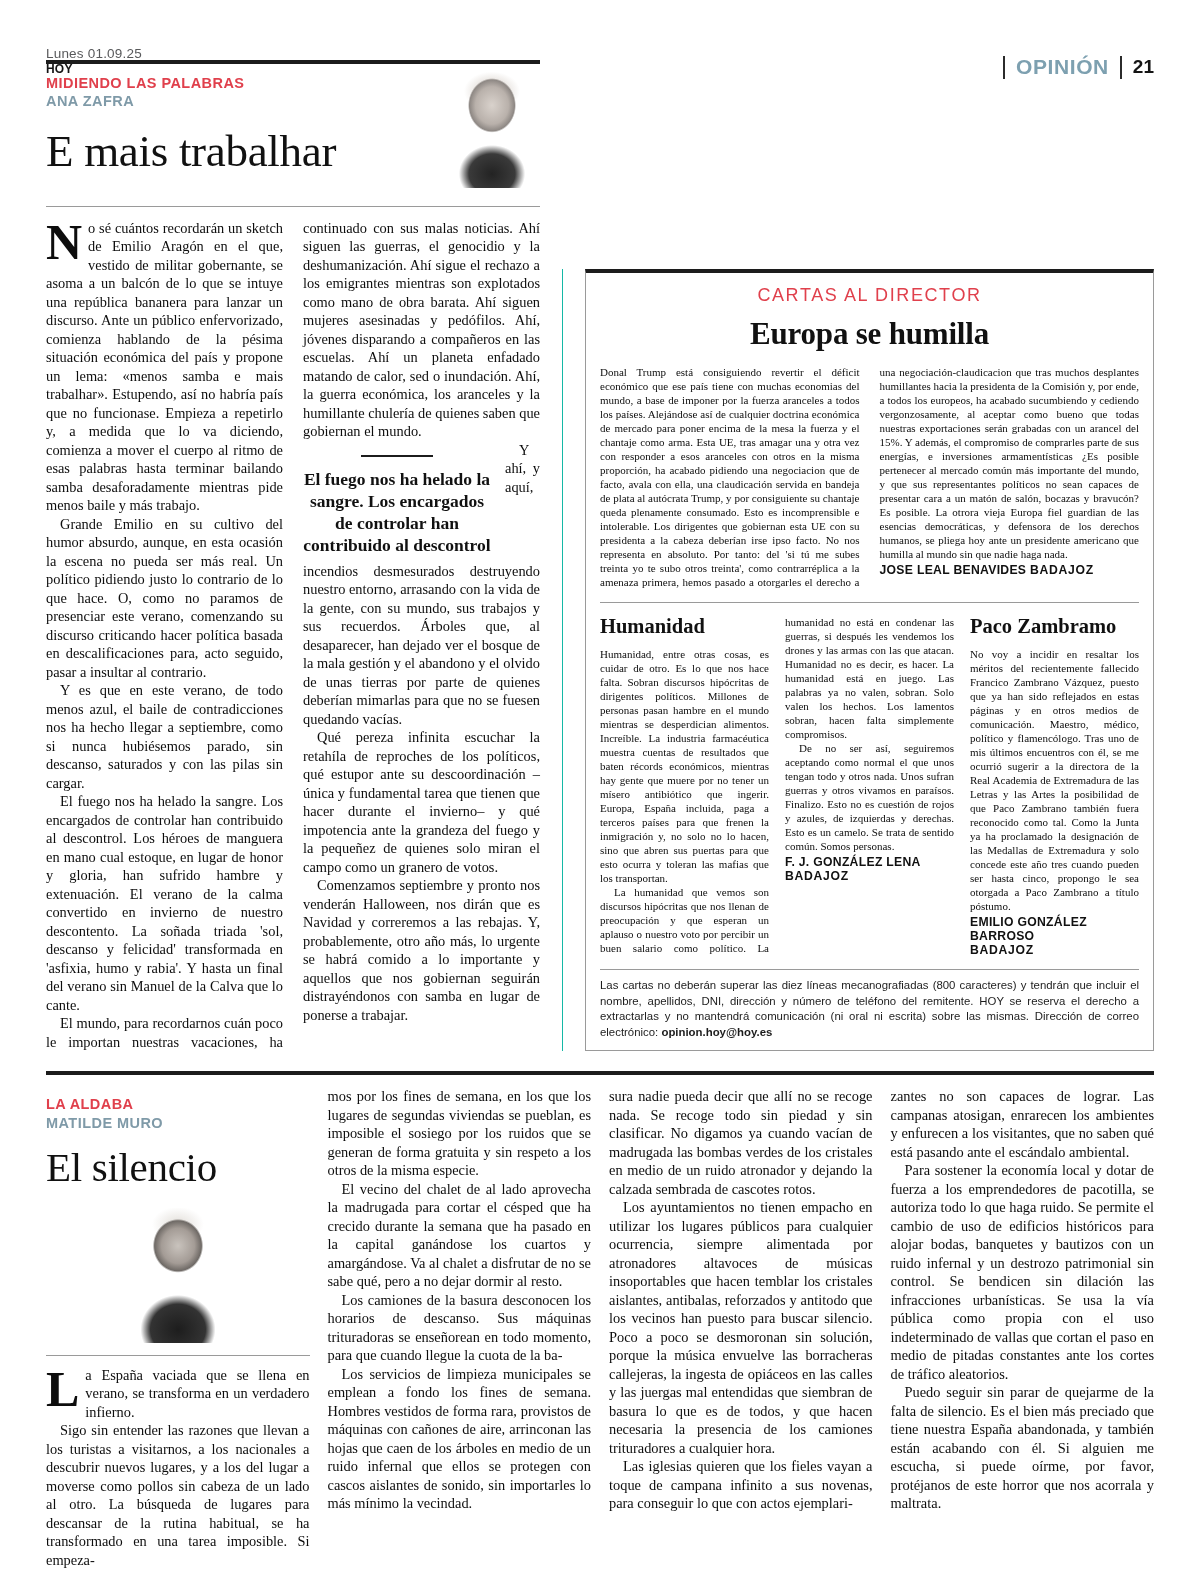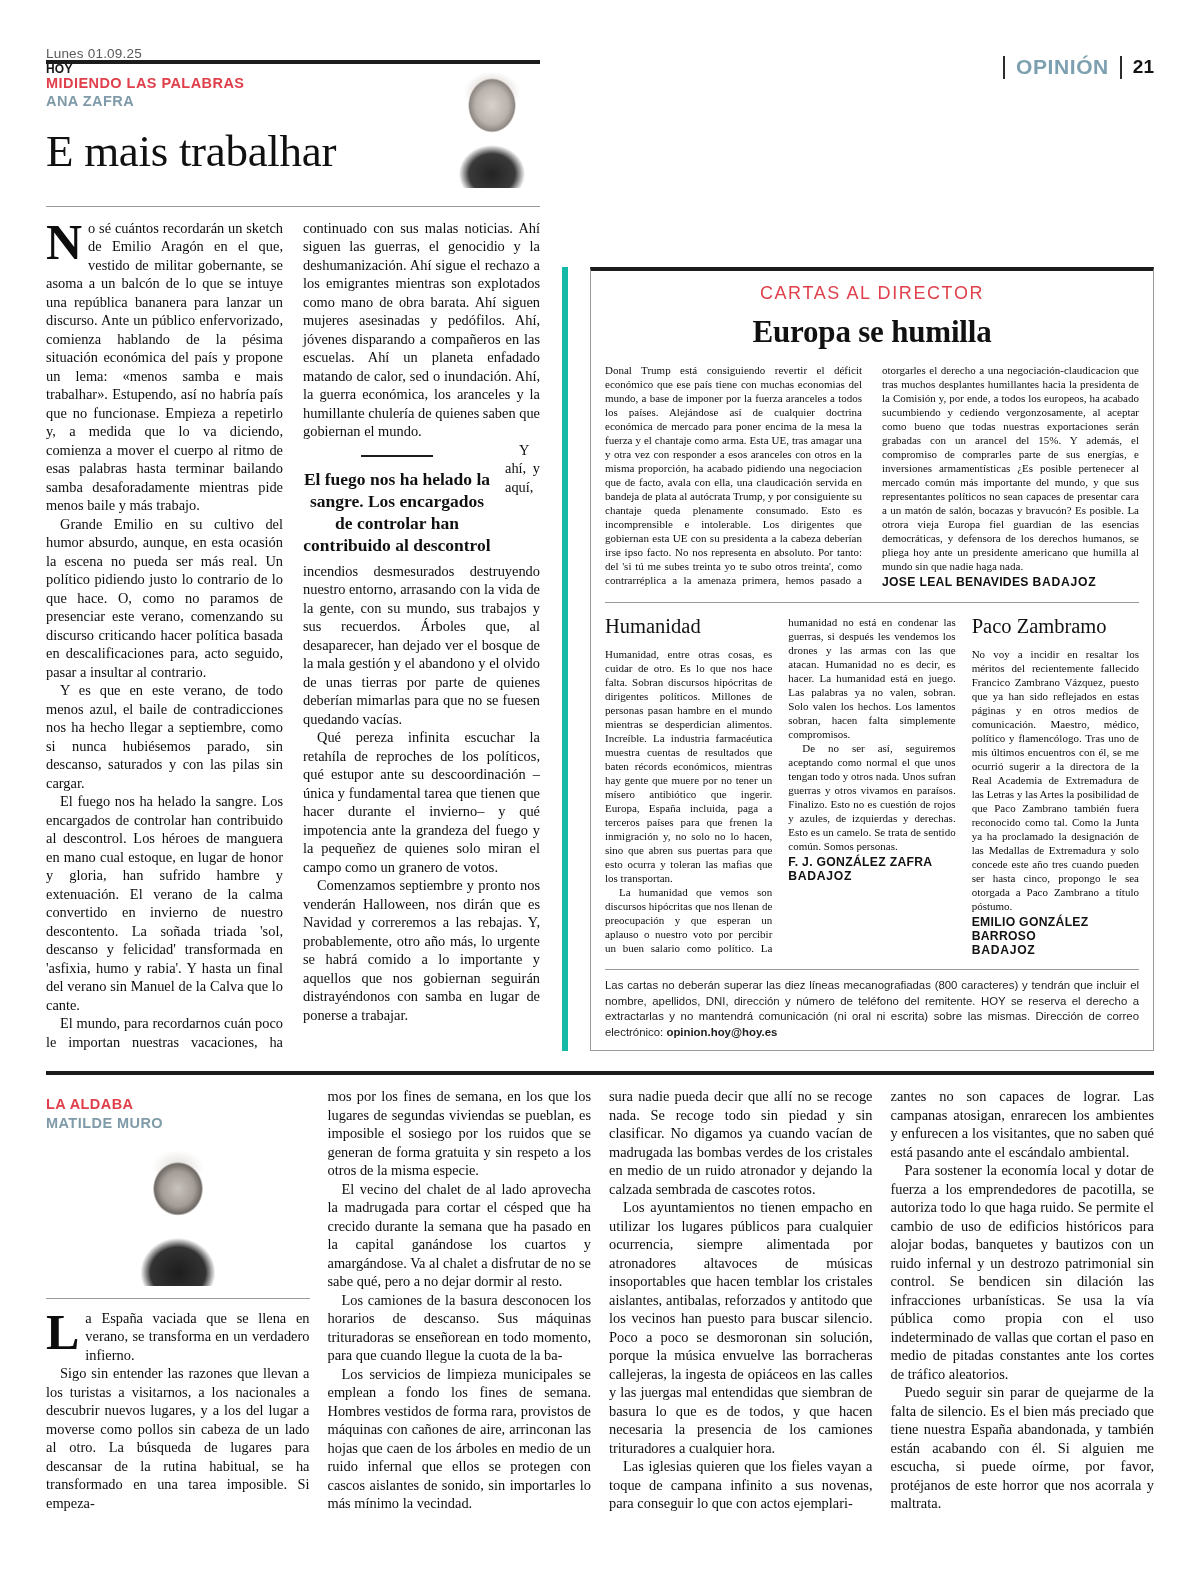--- a/index.html
+++ b/index.html
@@ -42,21 +42,21 @@
   }
 
   
   .rule-thick { height: 4px; background: #1c1c1c; }
   .rule-thin  { height: 1px; background: #9a9a9a; }
 
   
   .upper { display: flex; gap: 0; margin-top: 14px; height: 975px; align-items: flex-end; }
 
   .col-left { width: 516px; padding-right: 22px; }
-  .col-right { width: 592px; border-left: 6px solid #14b8a6; padding-left: 22px; }
+  .col-right { width: 592px; border-left: 1px solid #14b8a6; padding-left: 22px; }
 
   
   .kicker {
     font-family: "Liberation Sans", sans-serif;
     font-size: 14.5px; font-weight: bold; color: #e0404c;
     letter-spacing: .45px; line-height: 1.3;
   }
   .byline {
     font-family: "Liberation Sans", sans-serif;
     font-size: 14.5px; font-weight: bold; color: #7f9aa8;
@@ -122,21 +122,21 @@
     font-family: "Liberation Sans", sans-serif;
     text-align: center; color: #e0404c; font-size: 18px;
     letter-spacing: 1.6px; margin-bottom: 10px;
   }
   .cartas-title {
     font-family: "Liberation Serif", serif; font-weight: bold;
     text-align: center; font-size: 31px; color: #111; margin-bottom: 13px;
     letter-spacing: -.2px;
   }
   .letter-title {
-    font-family: "Liberation Serif", serif; font-weight: normal;
+    font-family: "Liberation Serif", serif; font-weight: bold;
     font-size: 20.5px; color: #111; margin: 0 0 9px 0;
   }
   .signature {
     font-family: "Liberation Sans", sans-serif; font-weight: bold;
     font-size: 12.2px; color: #111; letter-spacing: .3px; margin-top: 2px;
   }
   .signature .city { font-weight: bold; letter-spacing: .7px; }
 
   .letters-2 { column-count: 2; column-gap: 20px; }
   .letters-3 { column-count: 3; column-gap: 16px; }
@@ -230,21 +230,21 @@
         </div>
 
         <div class="letters-divider"></div>
 
         <div class="letters-3">
           <div class="letter-title">Humanidad</div>
           <p class="lt first">Humanidad, entre otras cosas, es cuidar de otro. Es lo que nos hace falta. Sobran discursos hipócritas de dirigentes políticos. Millones de personas pasan hambre en el mundo mientras se desperdician alimentos. Increíble. La industria farmacéutica muestra cuentas de resultados que baten récords económicos, mientras hay gente que muere por no tener un mísero antibiótico que ingerir. Europa, España incluida, paga a terceros países para que frenen la inmigración y, no solo no lo hacen, sino que abren sus puertas para que esto ocurra y toleran las mafias que los transportan.</p>
           <p class="lt">La humanidad que vemos son discursos hipócritas que nos llenan de preocupación y que esperan un aplauso o nuestro voto por percibir un buen salario como político. La humanidad no está en condenar las guerras, si después les vendemos los drones y las armas con las que atacan. Humanidad no es decir, es hacer. La humanidad está en juego. Las palabras ya no valen, sobran. Solo valen los hechos. Los lamentos sobran, hacen falta simplemente compromisos.</p>
           <p class="lt">De no ser así, seguiremos aceptando como normal el que unos tengan todo y otros nada. Unos sufran guerras y otros vivamos en paraísos. Finalizo. Esto no es cuestión de rojos y azules, de izquierdas y derechas. Esto es un camelo. Se trata de sentido común. Somos personas.</p>
           <div class="signature">
-            <span>F. J. GONZÁLEZ ZAFRA</span>
+            <span>F. J. GONZÁLEZ LENA</span>
             <span class="city"> BADAJOZ</span>
           </div>
           <div style="break-before: column;"></div>
           <div class="letter-title">Paco Zambramo</div>
           <p class="lt first">No voy a incidir en resaltar los méritos del recientemente fallecido Francico Zambrano Vázquez, puesto que ya han sido reflejados en estas páginas y en otros medios de comunicación. Maestro, médico, político y flamencólogo. Tras uno de mis últimos encuentros con él, se me ocurrió sugerir a la directora de la Real Academia de Extremadura de las Letras y las Artes la posibilidad de que Paco Zambrano también fuera reconocido como tal. Como la Junta ya ha proclamado la designación de las Medallas de Extremadura y solo concede este año tres cuando pueden ser hasta cinco, propongo le sea otorgada a Paco Zambrano a título póstumo.</p>
           <div class="signature">
             <span>EMILIO GONZÁLEZ BARROSO</span><br>
             <span class="city"> BADAJOZ</span>
           </div>
         </div>
@@ -257,20 +257,21 @@
   </div>
 
   <div class="lower">
     <div class="rule-thick"></div>
 
     <div class="lower-grid">
 
       <div class="lower-c1">
         <div class="kicker" style="margin-top:8px">LA ALDABA</div>
         <div class="byline">MATILDE MURO</div>
+        <h1 class="headline" style="font-size:41px;margin-top:12px">El silencio</h1>
         <div style="display:flex;justify-content:center;margin-top:14px">
           <div class="portrait2"></div>
         </div>
         <div class="rule-thin" style="margin-top:12px"></div>
         <div style="margin-top:10px">
           <p class="bt first dropcap">La España vaciada que se llena en verano, se transforma en un verdadero infierno.</p>
           <p class="bt">Sigo sin entender las razones que llevan a los turistas a visitarnos, a los nacionales a descubrir nuevos lugares, y a los del lugar a moverse como pollos sin cabeza de un lado al otro. La búsqueda de lugares para descansar de la rutina habitual, se ha transformado en una tarea imposible. Si empeza-</p>
         </div>
       </div>
 

